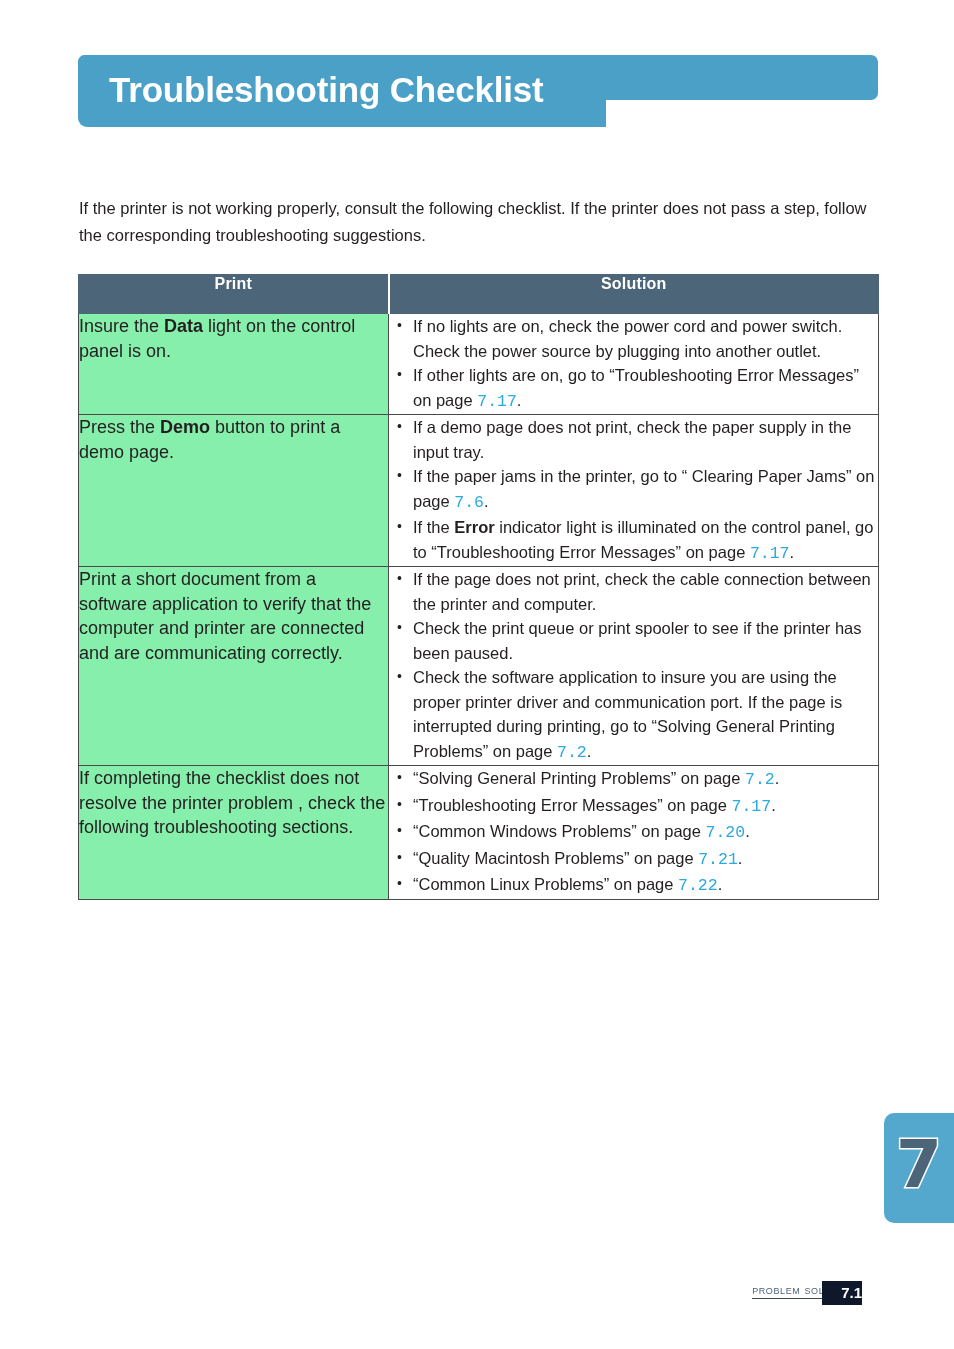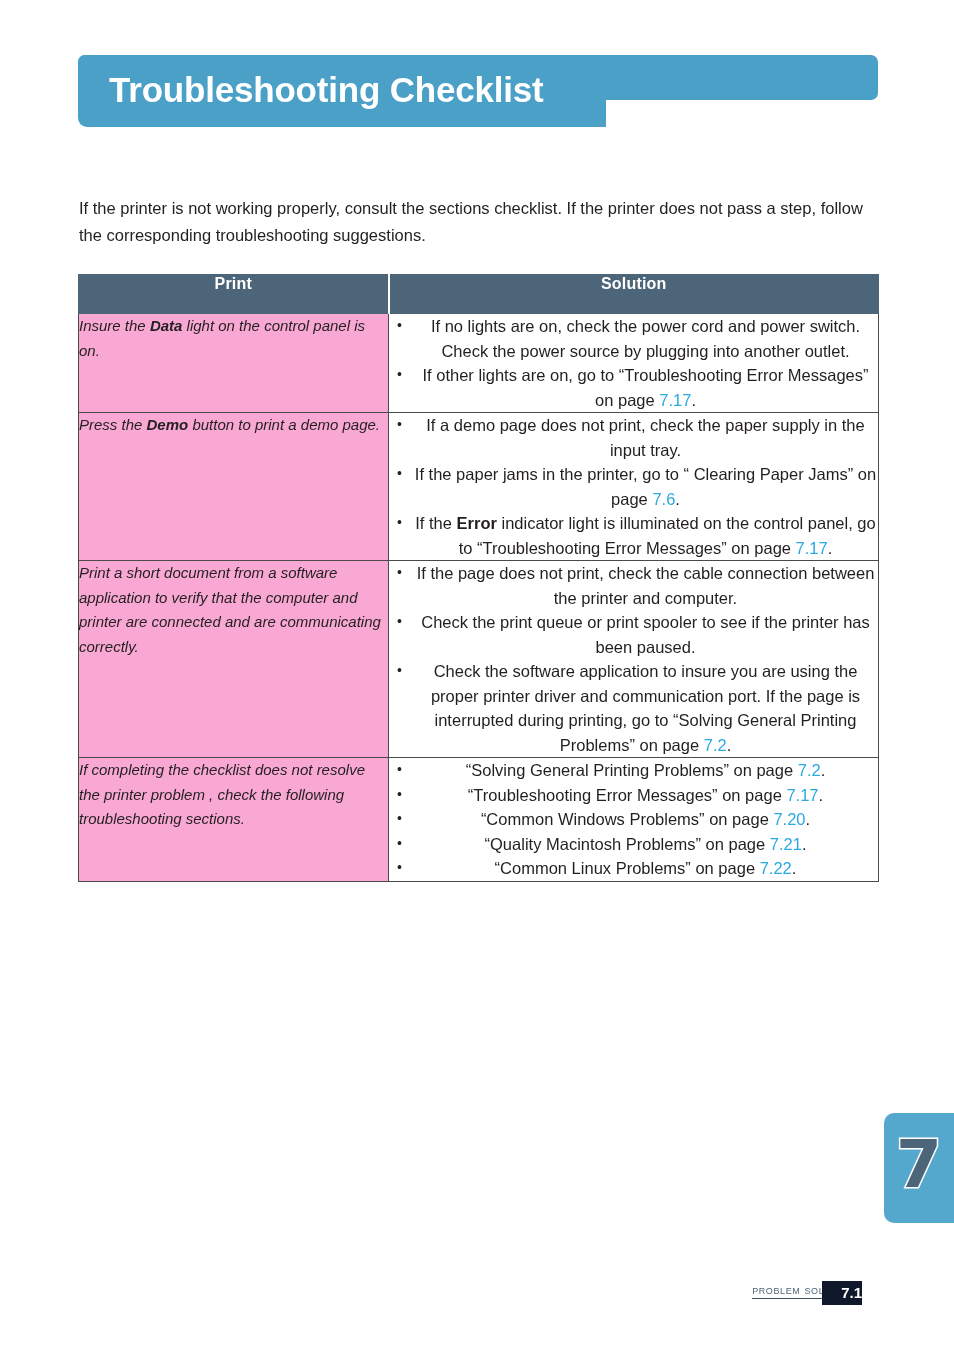--- a/index.html
+++ b/index.html
@@ -90,55 +90,53 @@
     height: 38px;
     border-color: #4c6578;
     letter-spacing: 0.2px;
   }
   #checklist-table thead th.th-check { border-right: 2px solid #ffffff; }
 
   col.col-check { width: 310px; }
   col.col-solution { width: 490px; }
 
   td.cell-check {
-    background: #f9a8d4;
+    background: #86efac;
     padding: 14px 14px 16px 19px;
-    font-size: 15px;
+    font-size: 18px;
     line-height: 24.5px;
-    font-style: italic;
   }
   td.cell-solution {
     background: #ffffff;
     padding: 14px 16px 16px 16px;
     font-size: 16.5px;
     line-height: 24.5px;
   }
   td.cell-solution .plain-text { margin: 0; }
 
   ul.sol-list {
     list-style: none;
     margin: 0;
     padding: 0;
   }
   ul.sol-list > li {
     position: relative;
     padding-left: 16px;
     margin: 0 0 0 8px;
-    text-align: center;
   }
   ul.sol-list > li::before {
     content: "\2022";
     position: absolute;
     left: 0;
     top: -1px;
     font-size: 14px;
     color: #231f20;
   }
 
-  .pg { color: #2aa9e2; }
+  .pg { color: #2aa9e2; font-family: Liberation Mono, monospace; }
   .bold { font-weight: bold; }
 
   
   #side-tab {
     position: absolute;
     left: 884px;
     top: 1113px;
     width: 70px;
     height: 110px;
     background: #54a8ce;
@@ -197,21 +195,21 @@
 </style>
 </head>
 <body>
 
 <div id="banner">
   <div id="banner-bar"></div>
   <div id="banner-block"></div>
   <div id="banner-title">Troubleshooting Checklist</div>
 </div>
 
-<p id="intro">If the printer is not working properly, consult the sections checklist. If the printer does not pass a step, follow the corresponding troubleshooting suggestions.</p>
+<p id="intro">If the printer is not working properly, consult the following checklist. If the printer does not pass a step, follow the corresponding troubleshooting suggestions.</p>
 
 <table id="checklist-table">
   <colgroup>
     <col class="col-check">
     <col class="col-solution">
   </colgroup>
   <thead>
     <tr>
       <th class="th-check">Print</th>
       <th>Solution</th>

